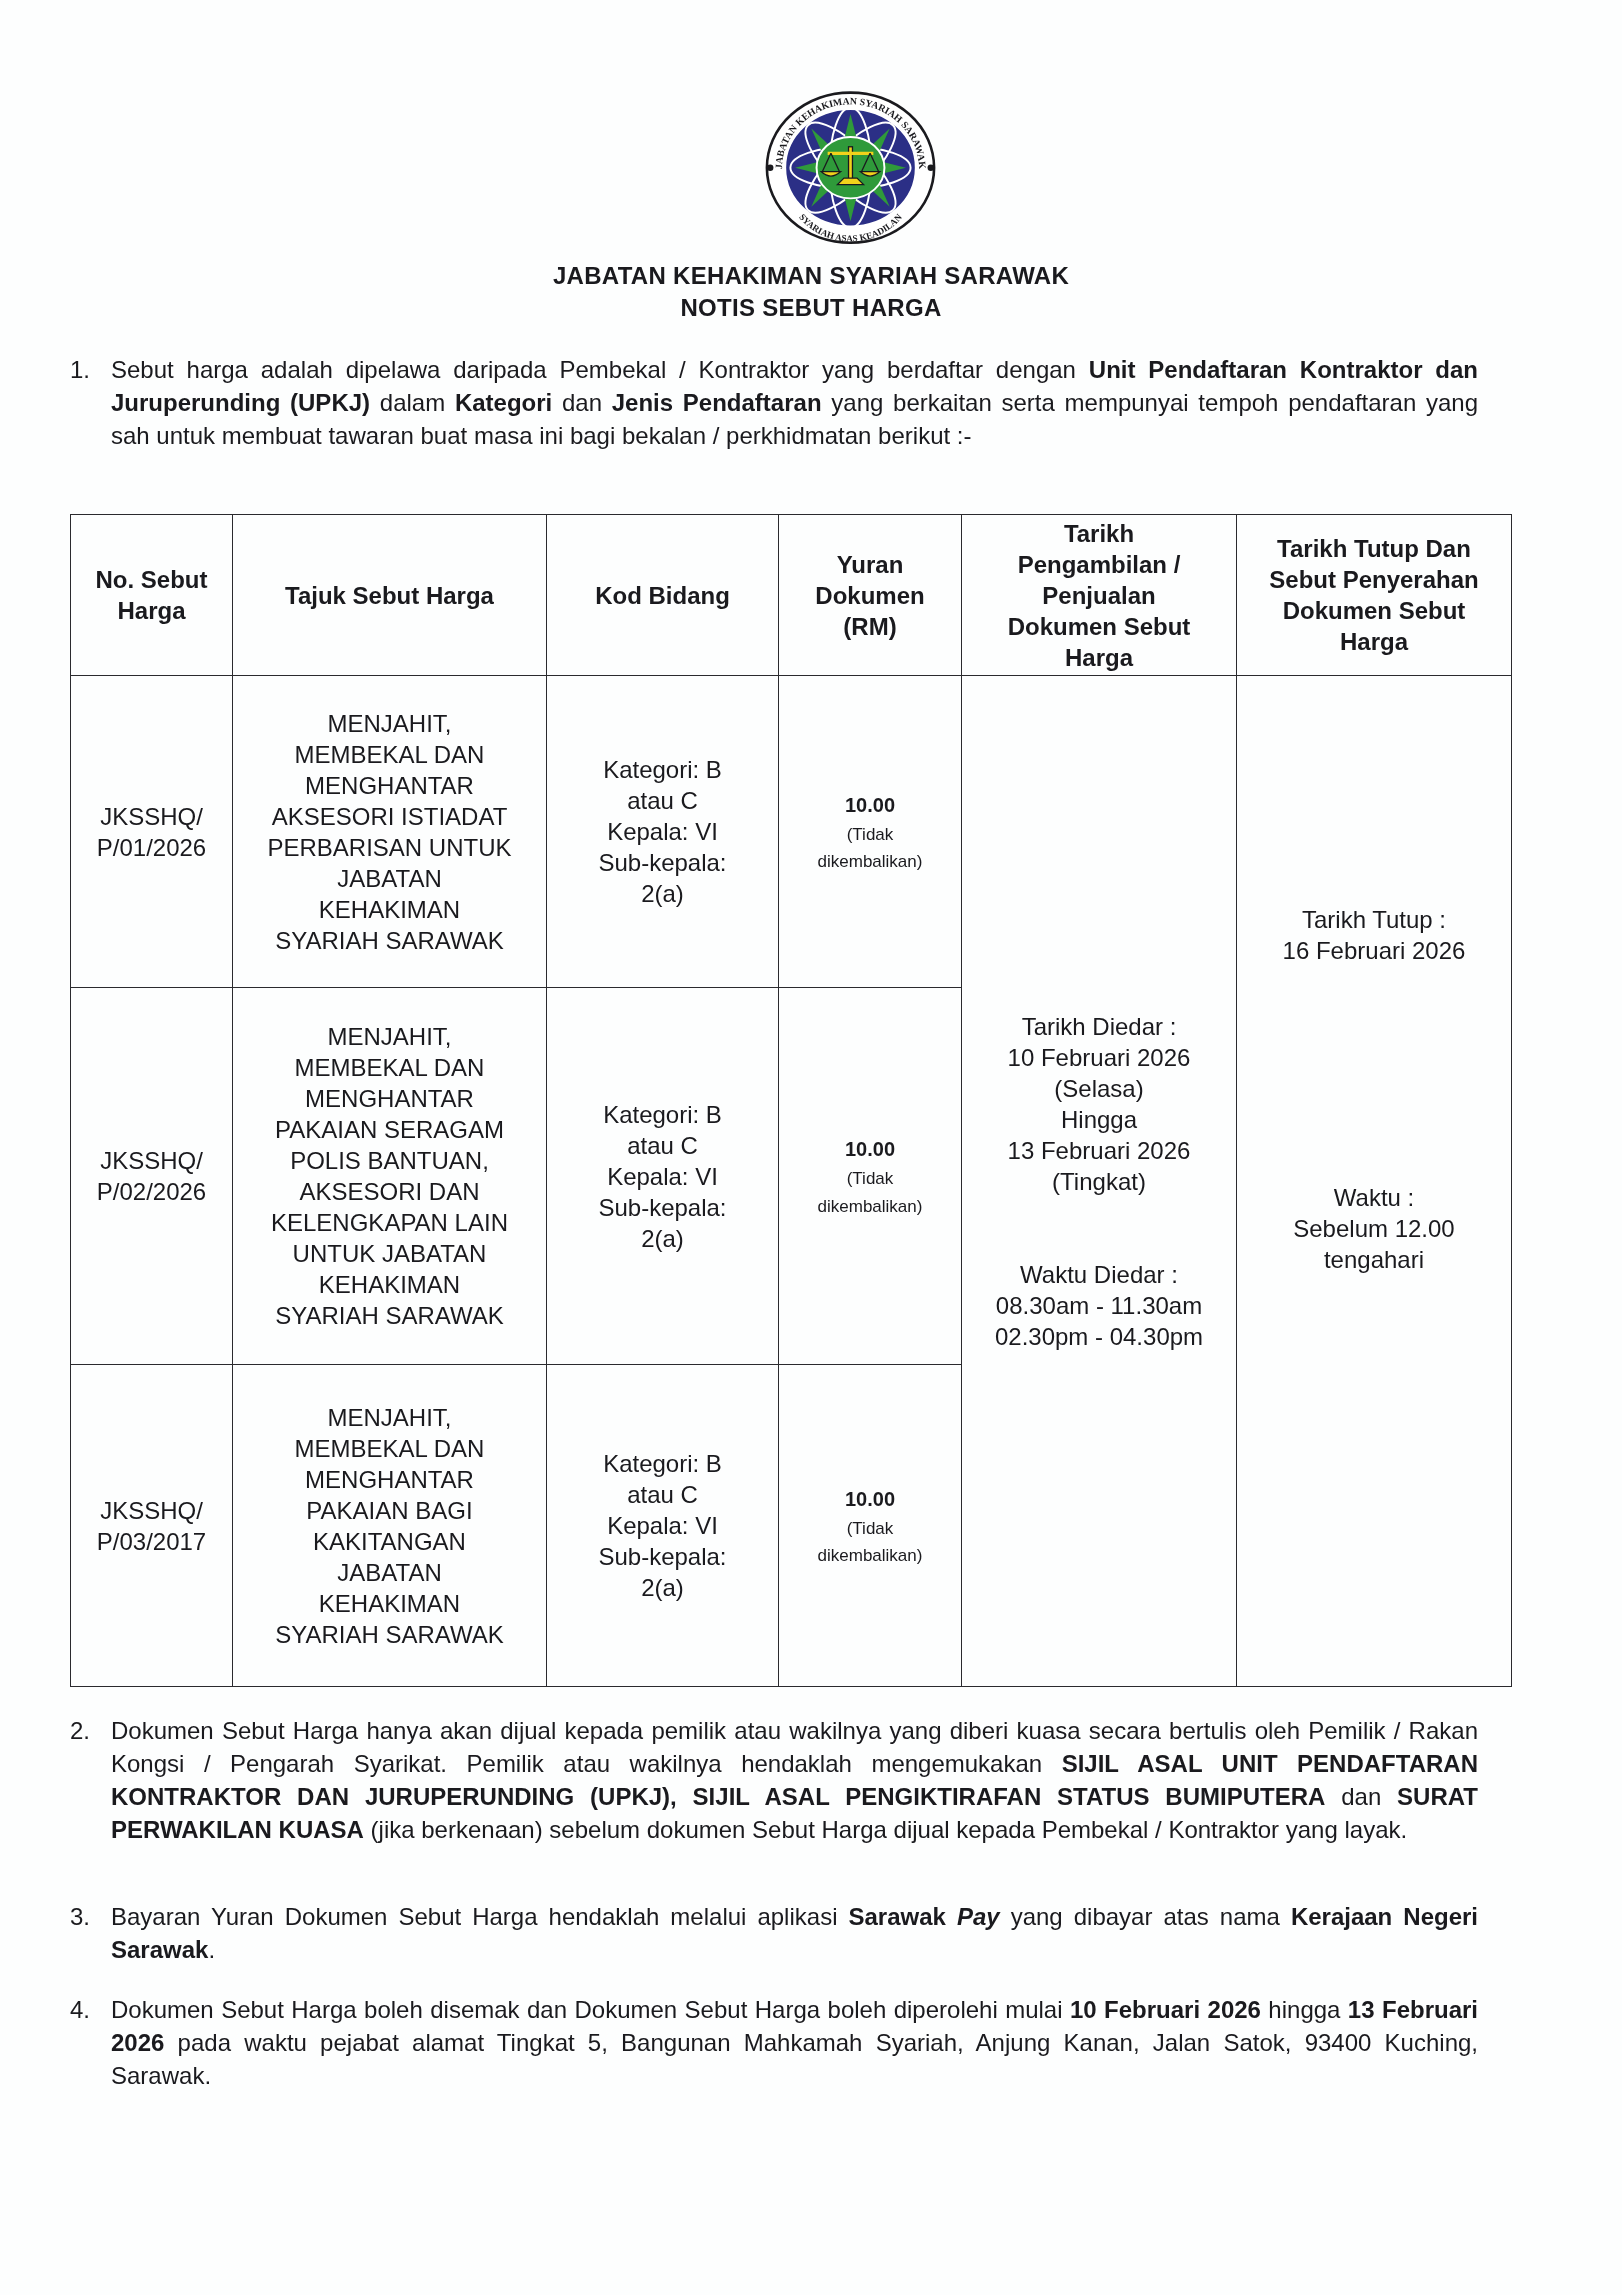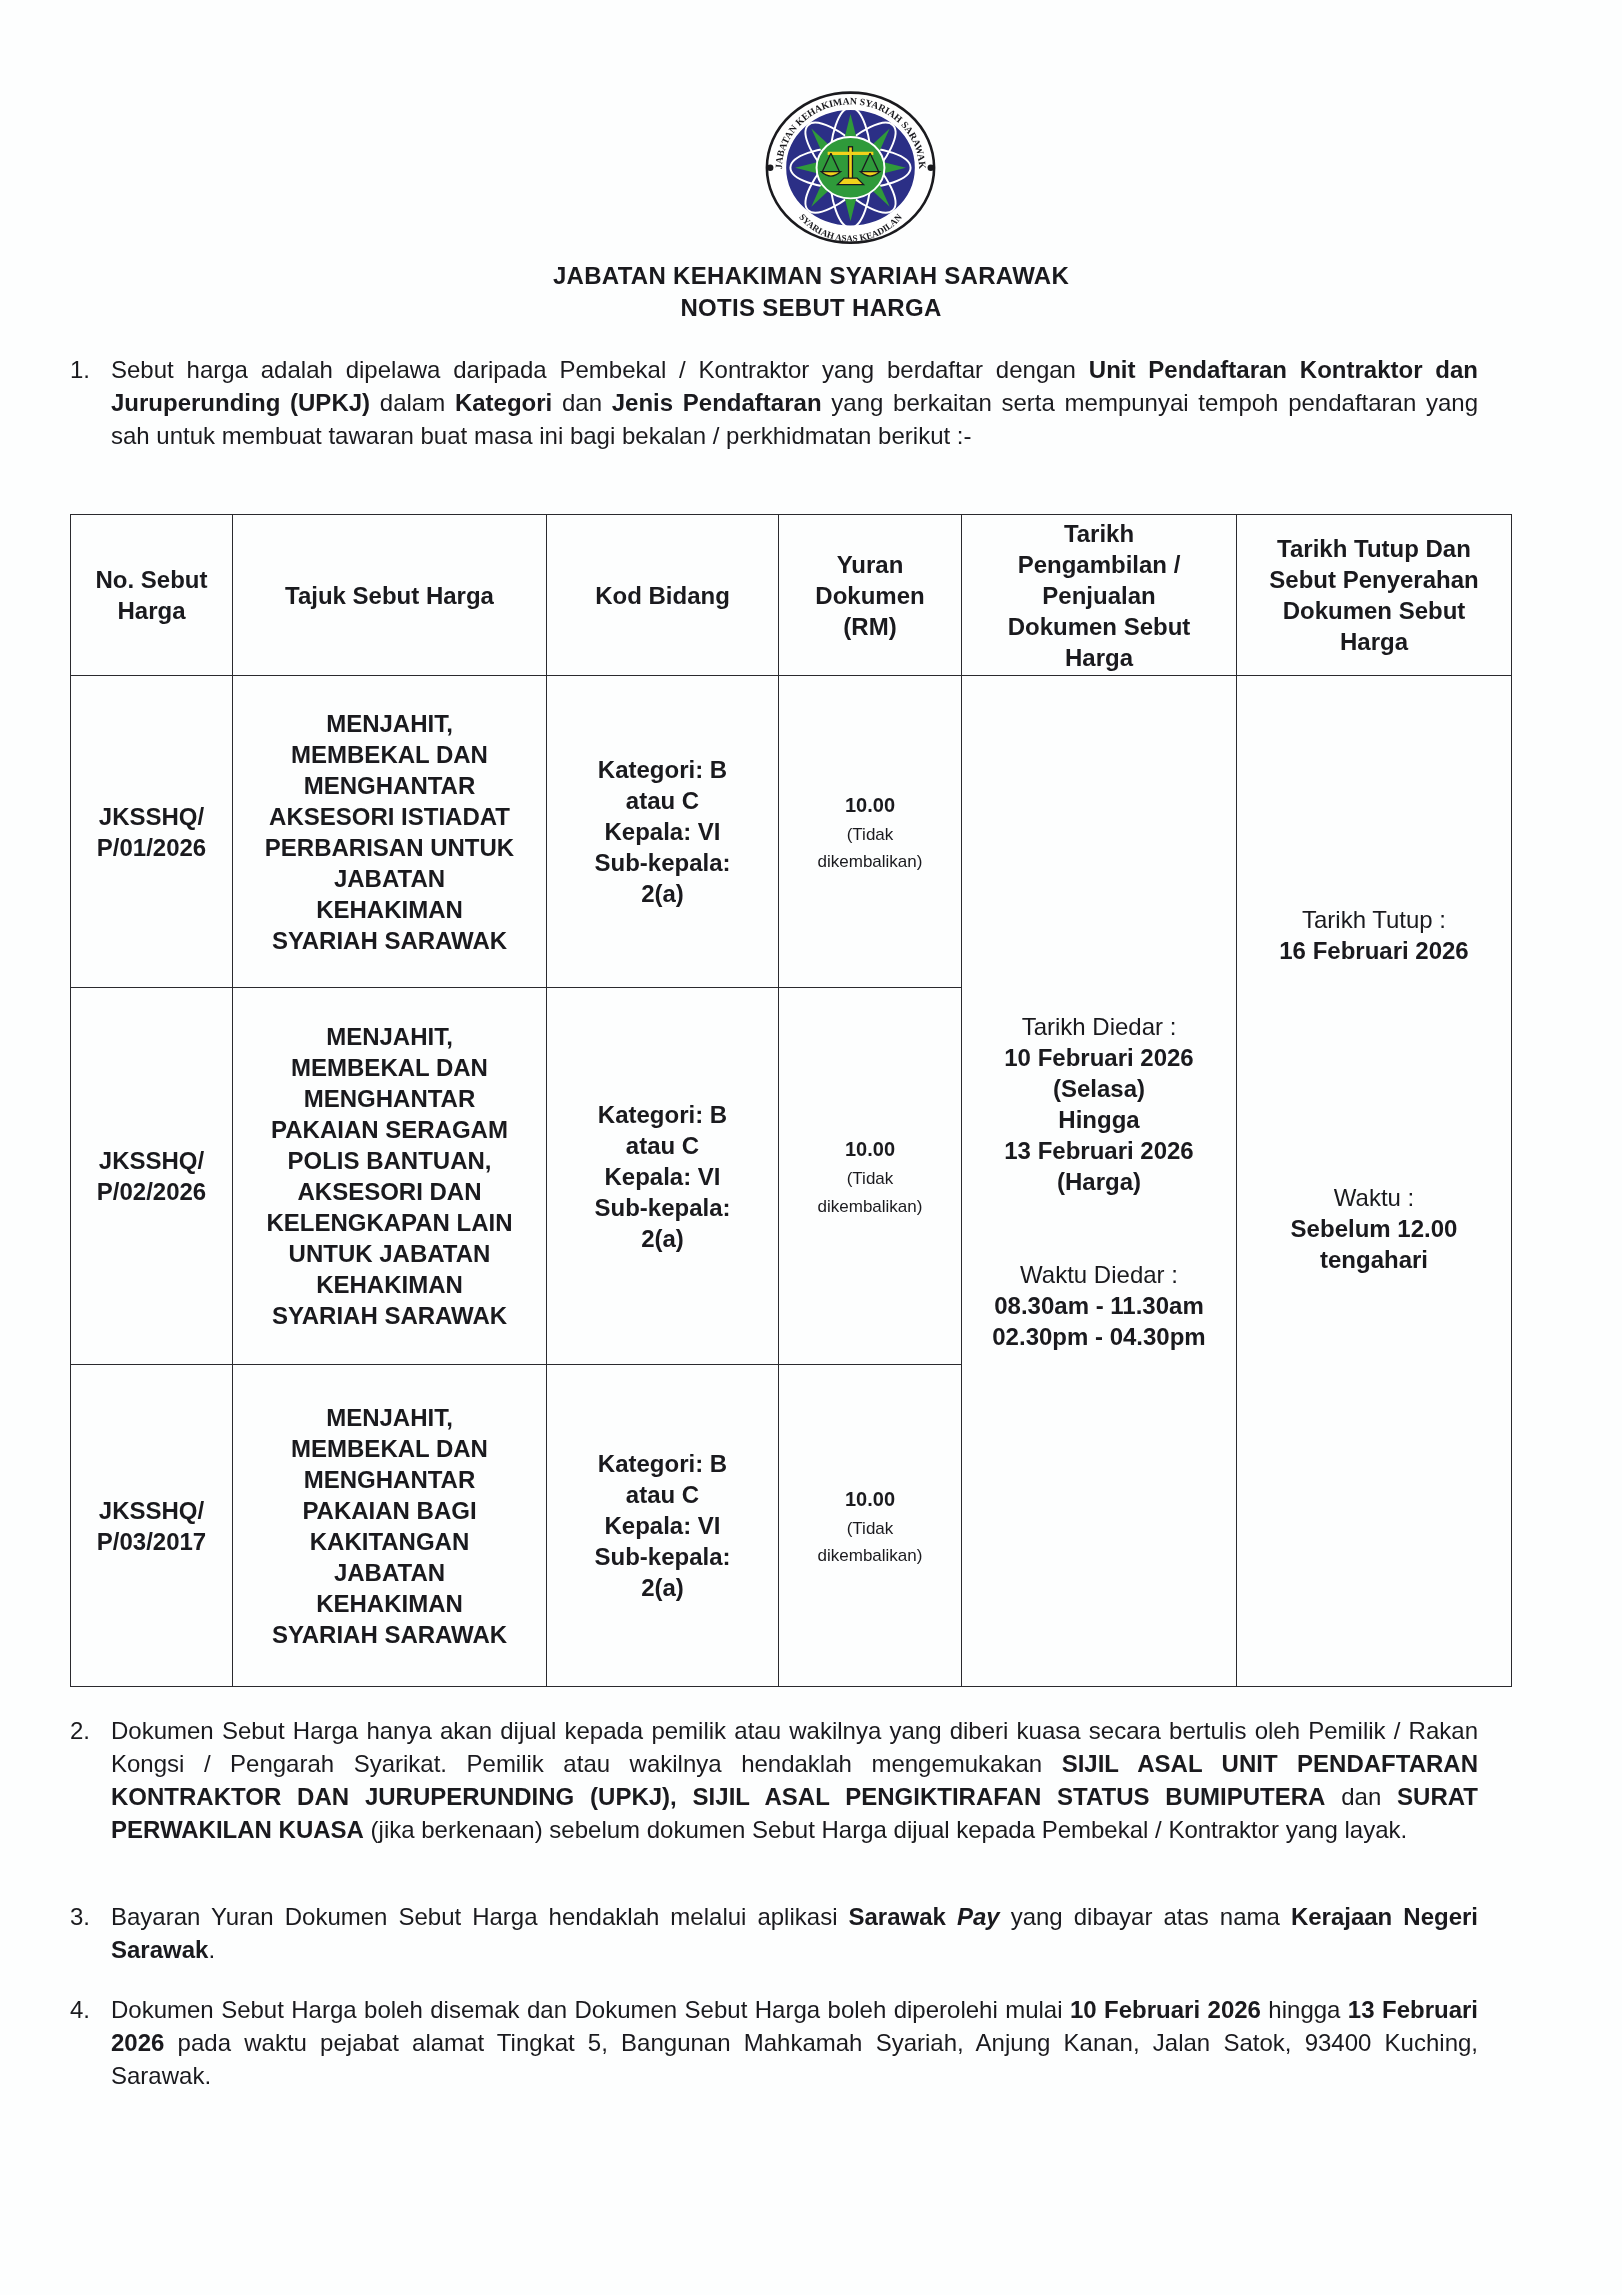--- a/index.html
+++ b/index.html
@@ -19,21 +19,21 @@
   #p3 { top:1900px; }
   #p4 { top:1993px; }
   table { position:absolute; left:70px; top:514px; border-collapse:collapse;
           width:1442px; table-layout:fixed; }
   td, th { border:1.6px solid #2a2a2e; text-align:center; vertical-align:middle;
            font-size:24px; line-height:31px; padding:0 3.9px; }
   th { font-weight:bold; height:160px; }
   tr.r1 td { height:311px; }
   tr.r2 td { height:376px; }
   tr.r3 td { height:321px; }
-  .bold { font-weight:bold; }
+  .bold { font-weight:normal; }
   .fee { font-weight:bold; font-size:20px; }
   .fee-note { font-size:17px; line-height:27.5px; display:block; font-weight:normal; }
   .line { display:block; }
   .gap { display:block; height:62px; }
 </style>
 </head>
 <body>
 
 <svg class="logo" viewBox="0 0 270 245">
   <defs>
@@ -154,21 +154,21 @@
         </td>
       <td>
         <span class="fee">10.00</span>
         <span class="fee-note">
             <span class="line">(Tidak</span>
             <span class="line">dikembalikan)</span>
           </span>
       </td>
       <td rowspan="3">
         <span class="line">Tarikh Diedar :</span>
-        <span class="bold"><span class="line">10 Februari 2026</span><span class="line">(Selasa)</span><span class="line">Hingga</span><span class="line">13 Februari 2026</span><span class="line">(Harga)</span></span>
+        <span class="bold"><span class="line">10 Februari 2026</span><span class="line">(Selasa)</span><span class="line">Hingga</span><span class="line">13 Februari 2026</span><span class="line">(Tingkat)</span></span>
         <span class="gap"></span>
         <span class="line">Waktu Diedar :</span>
         <span class="bold"><span class="line">08.30am - 11.30am</span><span class="line">02.30pm - 04.30pm</span></span>
       </td>
       <td rowspan="3" style="vertical-align:middle">
         <div style="margin-top:-183px">
           <span class="line">Tarikh Tutup :</span>
           <span class="bold"><span class="line">16 Februari 2026</span></span>
           <span class="gap" style="height:216px"></span>
           <span class="line">Waktu :</span>

